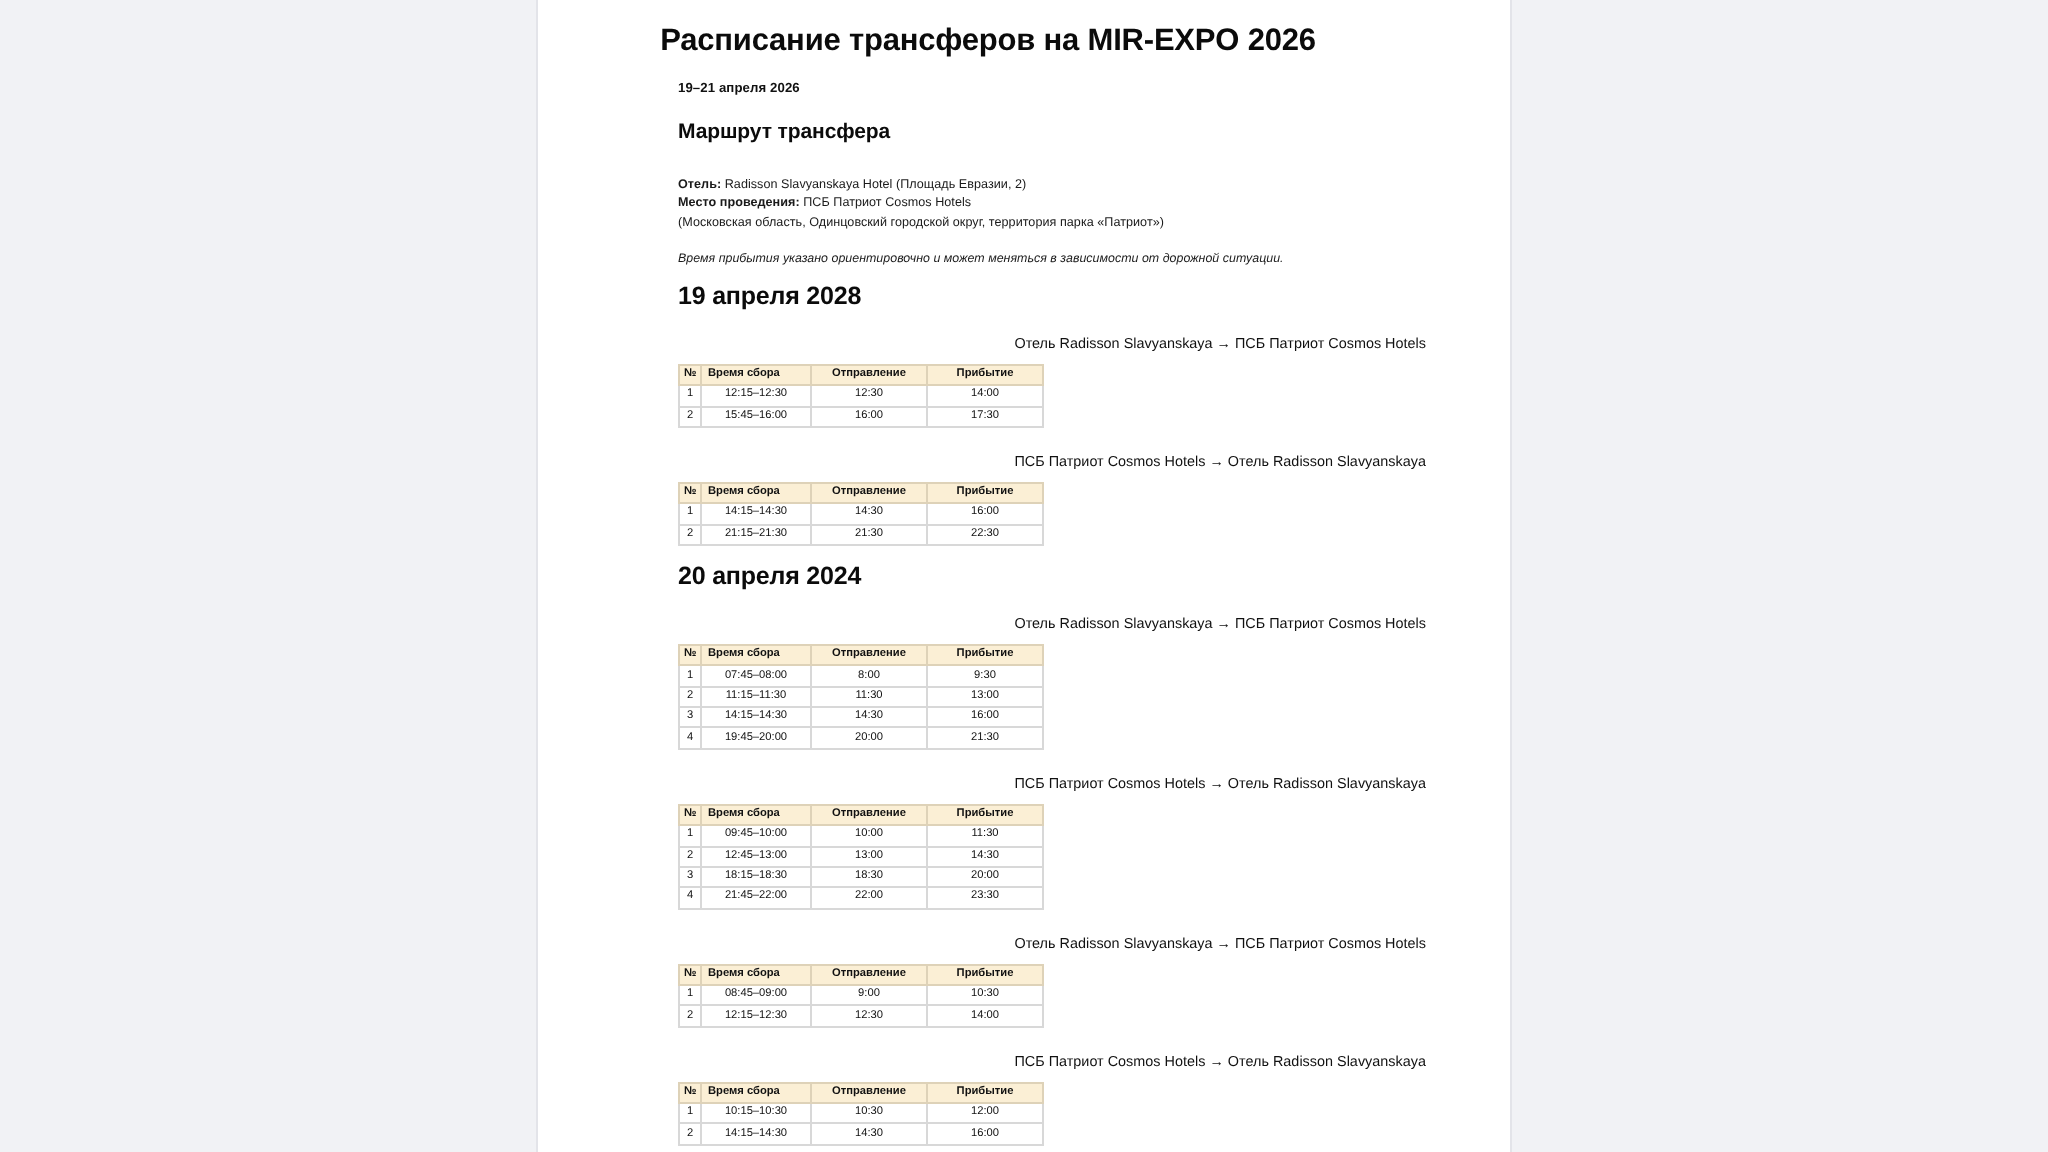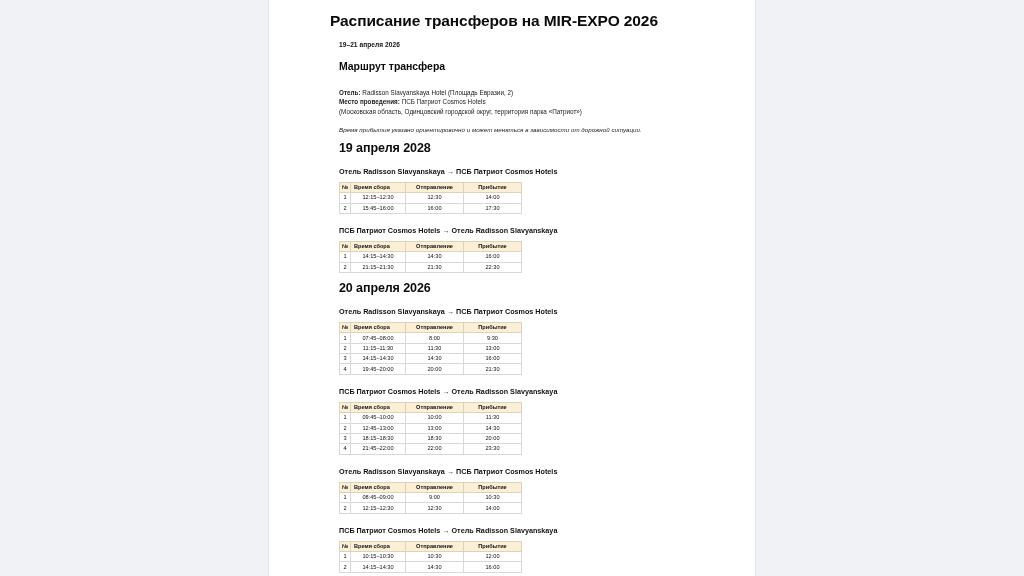--- a/index.html
+++ b/index.html
@@ -84,24 +84,25 @@
   }
   h2.day-heading {
     font-size: 12.5px;
     font-weight: bold;
     color: #0b0b0b;
     margin: 8px 0 0 0;
     letter-spacing: -0.1px;
   }
   h3.route-heading {
     font-size: 7.2px;
-    font-weight: bold;
+    font-weight: normal;
     color: #111;
     margin: 12px 0 0 0;
     letter-spacing: 0.01px;
+    text-align: right;
   }
   table.sched {
     border-collapse: collapse;
     margin-top: 6px;
     width: 182px;
     table-layout: fixed;
     background: #fff;
   }
   table.sched th,
   table.sched td {
@@ -227,21 +228,21 @@
                 <tr>
                   <td class="d-num">2</td>
                   <td class="d-gather">21:15–21:30</td>
                   <td class="d-depart">21:30</td>
                   <td class="d-arrive">22:30</td>
                 </tr>
               </tbody>
             </table>
           </div>
           <div class="day-section">
-            <h2 class="day-heading">20 апреля 2026</h2>
+            <h2 class="day-heading">20 апреля 2024</h2>
             <h3 class="route-heading">Отель Radisson Slavyanskaya → ПСБ Патриот Cosmos Hotels</h3>
             <table class="sched">
               <colgroup>
                 <col class="c-num">
                 <col class="c-gather">
                 <col class="c-depart">
                 <col class="c-arrive">
               </colgroup>
               <thead>
                 <tr>

